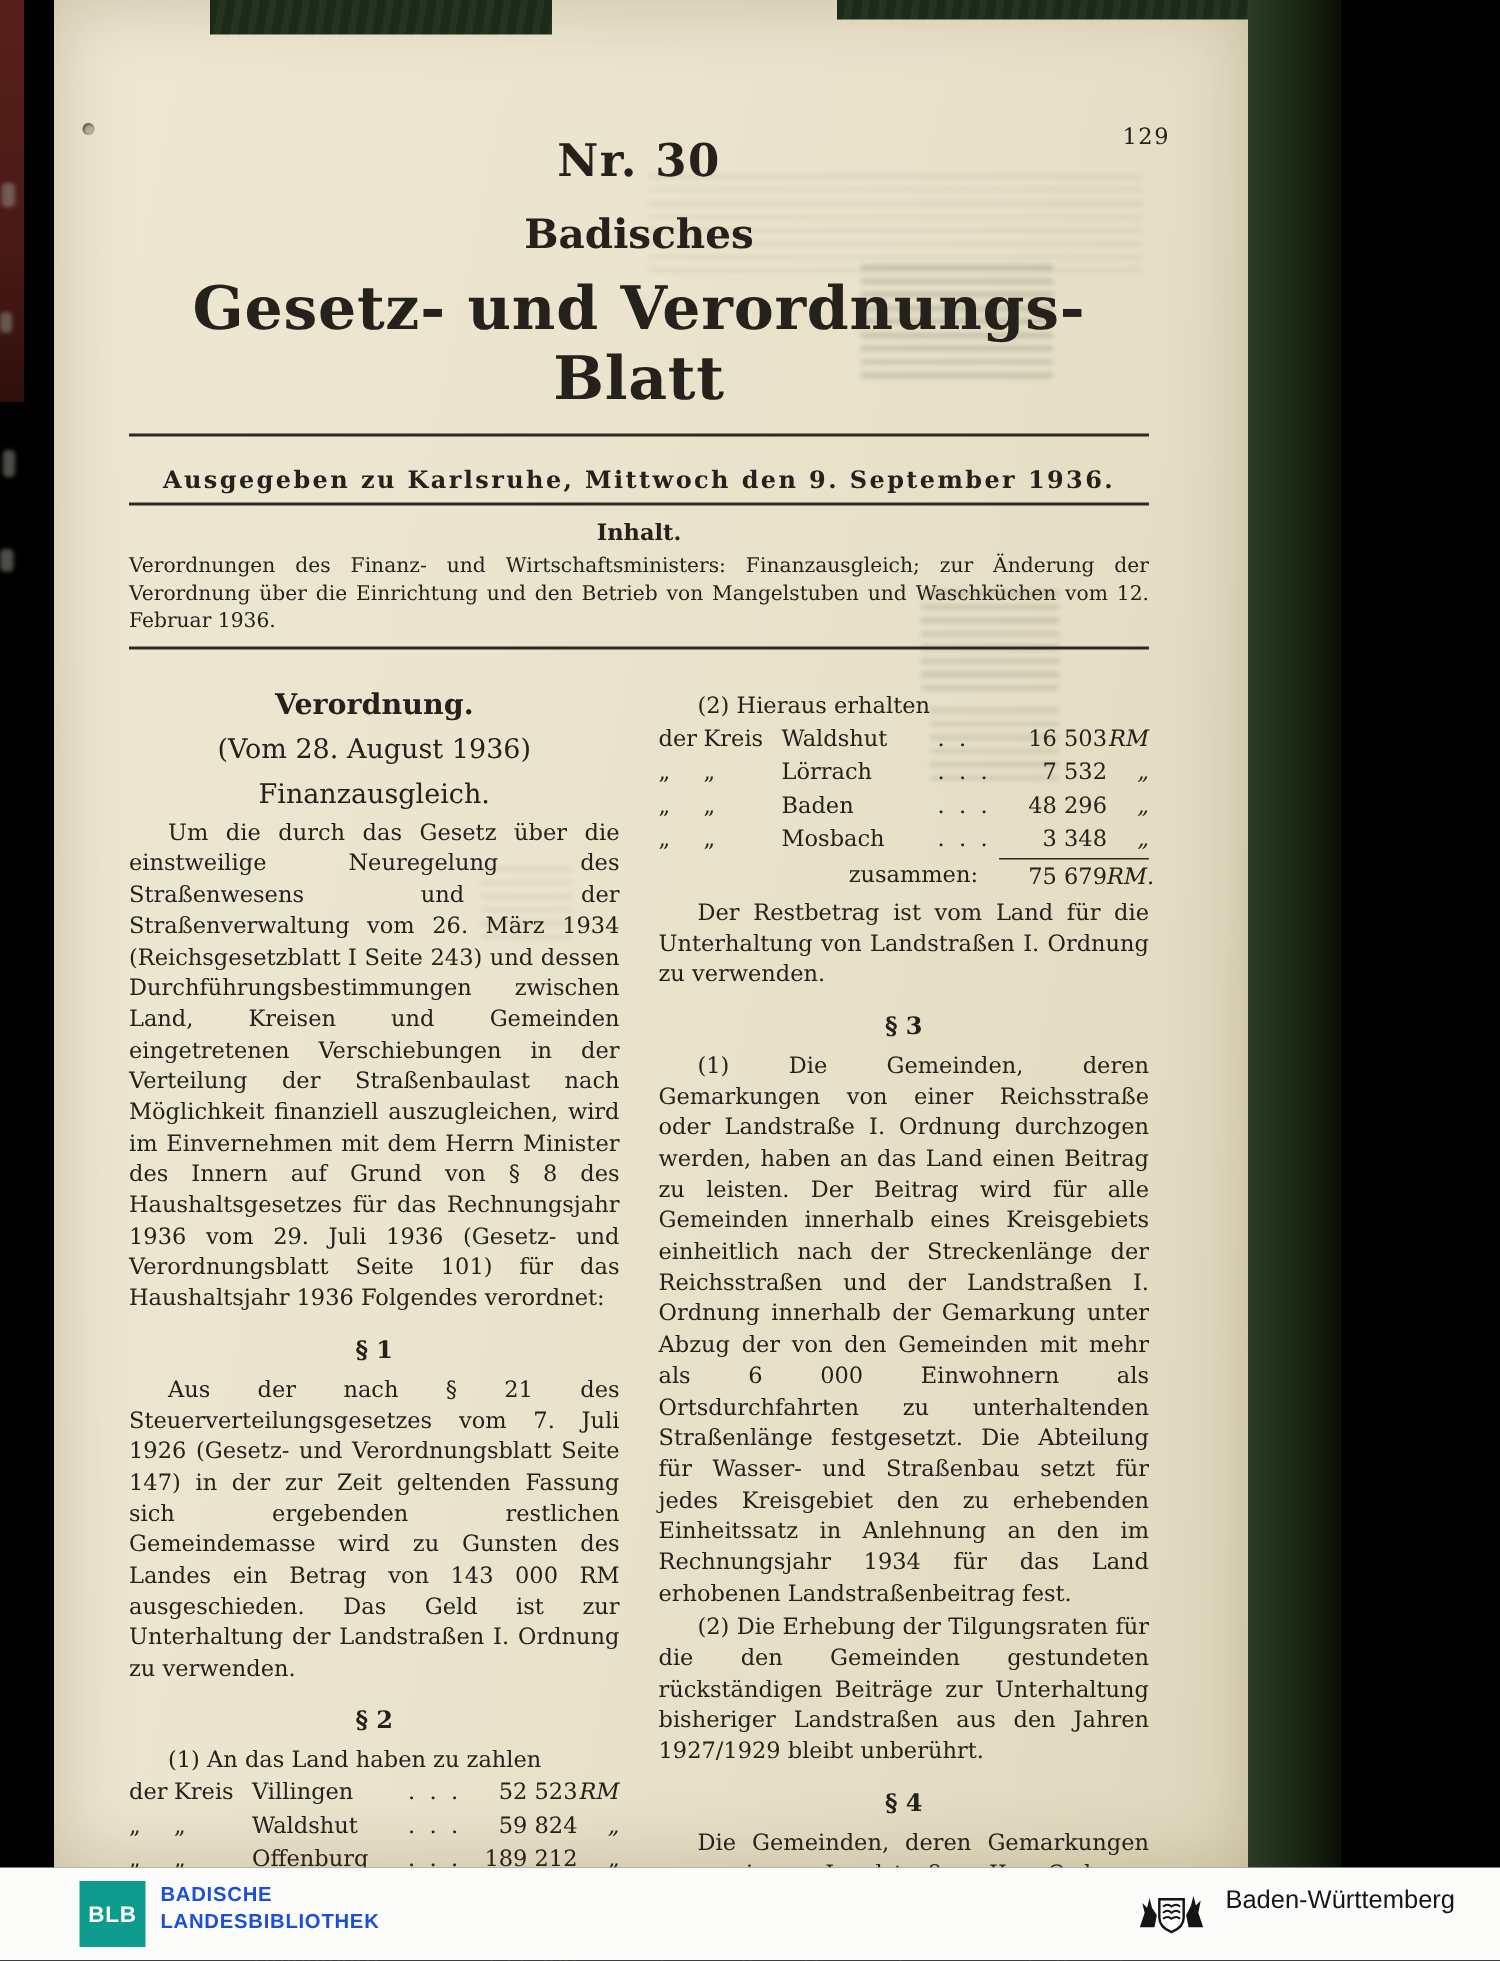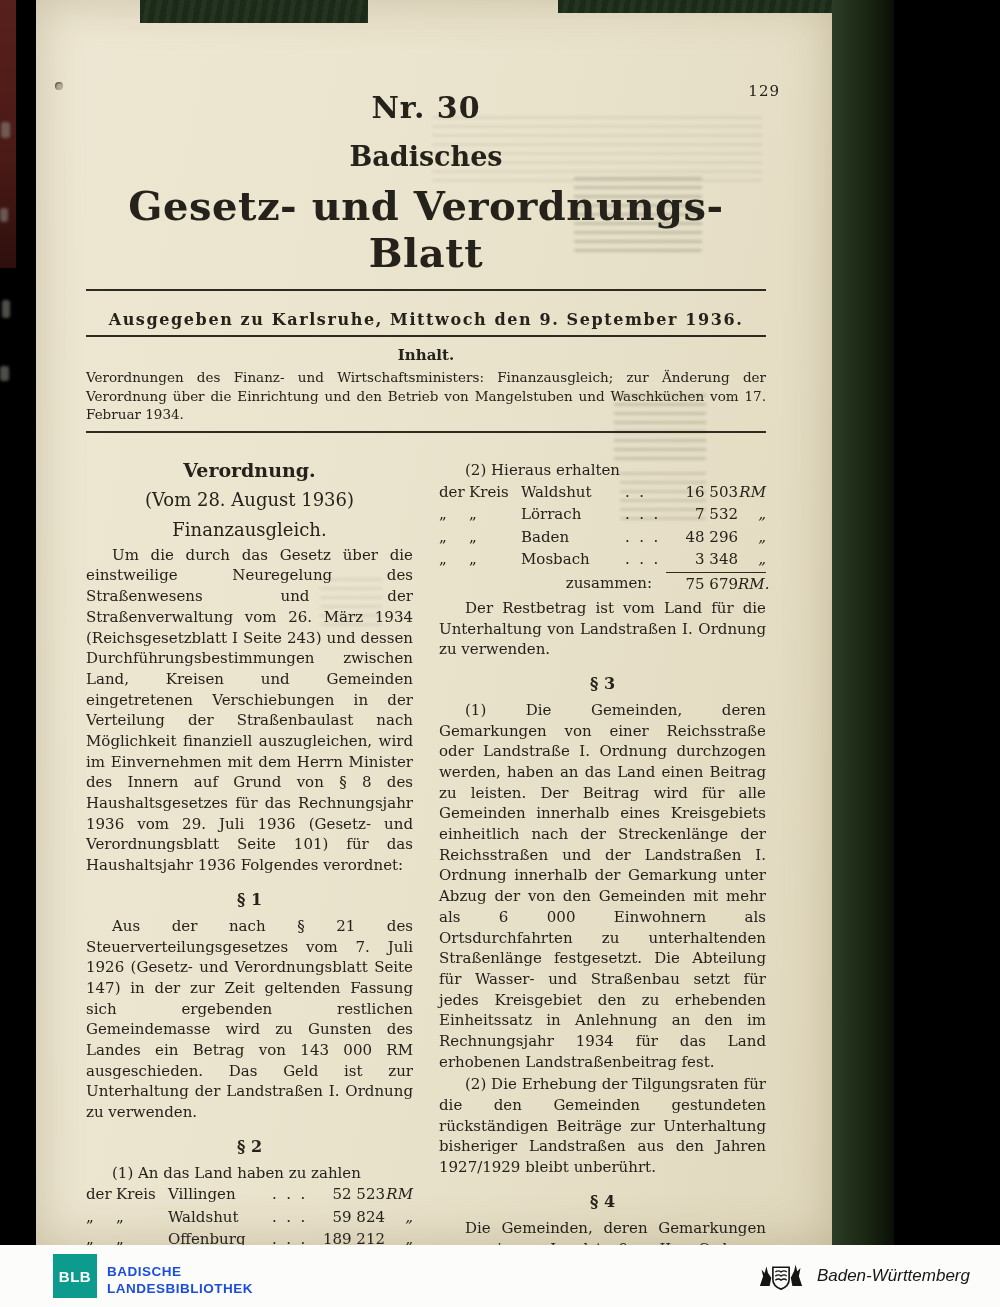--- a/index.html
+++ b/index.html
@@ -92,28 +92,28 @@
   .total .label { text-align: right; padding-right: 14px; }
   .total .amount { text-align: right; border-top: 1.5px solid #2d2a1f; }
   .total .unit { text-align: right; font-style: italic; border-top: 1.5px solid #2d2a1f; }
 
   
   .site-footer {
     position: absolute; left: 0; bottom: 0; width: 1000px; height: 62px;
     background: #fcfcfb; display: flex; align-items: center; justify-content: space-between;
     padding: 0 30px 0 10px; font-family: "Liberation Sans", sans-serif;
   }
-  .blb { display: flex; align-items: flex-end; gap: 10px; padding-left: 43px; }
+  .blb { display: flex; align-items: flex-start; gap: 10px; padding-left: 43px; }
   .blb-logo {
     width: 44px; height: 44px; background: #0d9b8e; color: #fff;
     display: flex; align-items: center; justify-content: center;
     font-weight: bold; font-size: 15px; letter-spacing: .5px;
   }
   .blb-name { font-weight: bold; font-size: 13.5px; letter-spacing: .5px; line-height: 1.3; color: #1d4ed8; }
-  .bw { display: flex; align-items: center; gap: 10px; font-style: italic; }
+  .bw { display: flex; align-items: flex-start; gap: 10px; }
   .bw-label { font-size: 17px; color: #161616; }
 </style>
 </head>
 <body>
 
 <div class="stage">
 
   <div class="edge-maroon"></div>
   <div class="edge-blob eb1"></div>
   <div class="edge-blob eb2"></div>
@@ -132,21 +132,21 @@
 
     <div class="content">
 
       <div class="m-issue">Nr. 30</div>
       <div class="m-series">Badisches</div>
       <div class="m-title">Gesetz- und Verordnungs-Blatt</div>
       <hr class="rule rule-1">
       <div class="m-imprint">Ausgegeben zu Karlsruhe, Mittwoch den 9. September 1936.</div>
       <hr class="rule rule-2">
       <div class="m-inhalt">Inhalt.</div>
-      <div class="m-contents">Verordnungen des Finanz- und Wirtschaftsministers: Finanzausgleich; zur Änderung der Verordnung über die Einrichtung und den Betrieb von Mangelstuben und Waschküchen vom 17. Februar 1934.</div>
+      <div class="m-contents">Verordnungen des Finanz- und Wirtschaftsministers: Finanzausgleich; zur Änderung der Verordnung über die Einrichtung und den Betrieb von Mangelstuben und Waschküchen vom 12. Februar 1936.</div>
       <hr class="rule rule-3">
 
       <div class="columns">
 
         <section class="col">
           <div class="col-heading">Verordnung.</div>
           <div class="col-sub">(Vom 28. August 1936)</div>
           <div class="col-sub">Finanzausgleich.</div>
           <p>Um die durch das Gesetz über die einstweilige Neuregelung des Straßenwesens und der Straßenverwaltung vom 26. März 1934 (Reichsgesetzblatt I Seite 243) und dessen Durchführungsbestimmungen zwischen Land, Kreisen und Gemeinden eingetretenen Verschiebungen in der Verteilung der Straßenbaulast nach Möglichkeit finanziell auszugleichen, wird im Einvernehmen mit dem Herrn Minister des Innern auf Grund von § 8 des Haushaltsgesetzes für das Rechnungsjahr 1936 vom 29. Juli 1936 (Gesetz- und Verordnungsblatt Seite 101) für das Haushaltsjahr 1936 Folgendes verordnet:</p>
 

